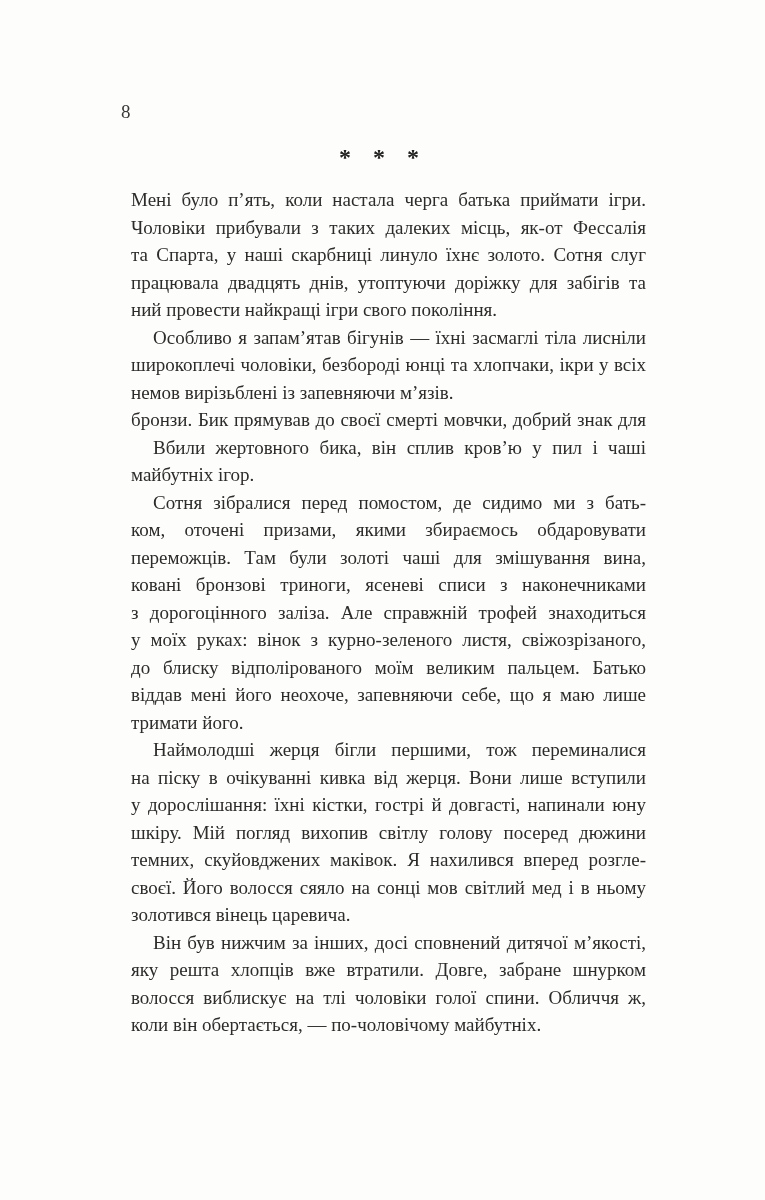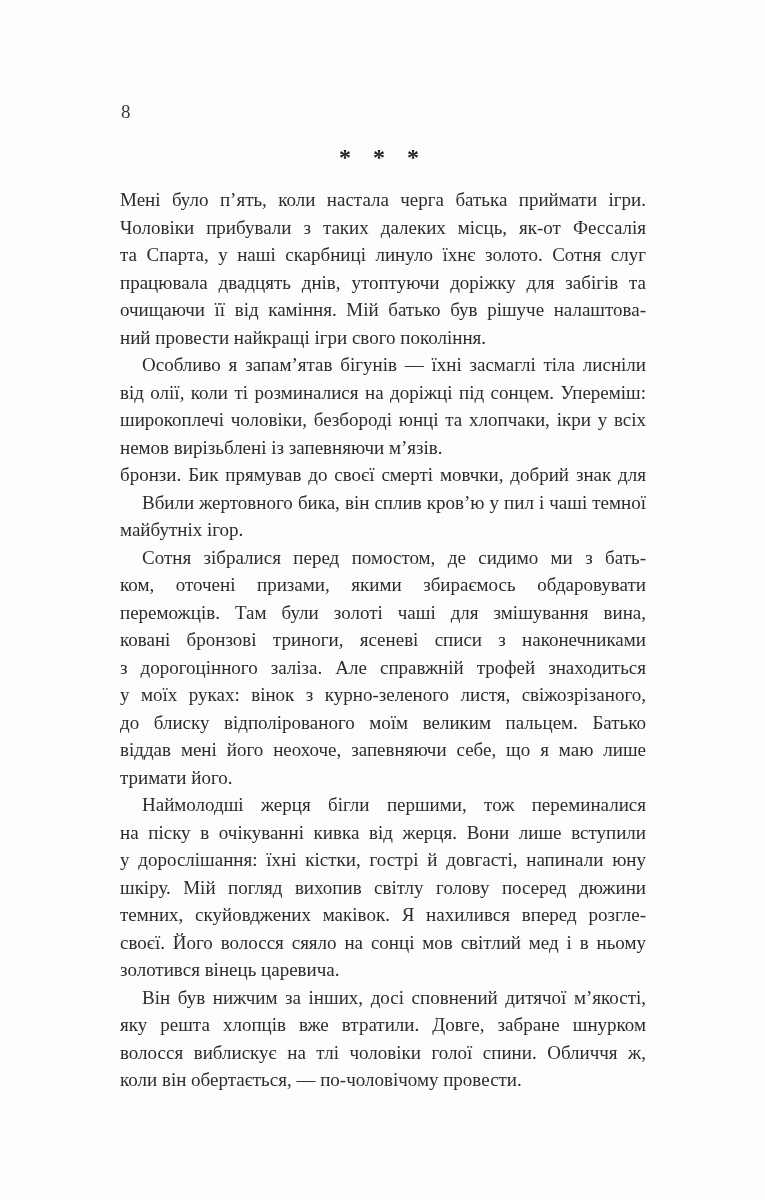--- a/index.html
+++ b/index.html
@@ -49,46 +49,45 @@
   }
   .paragraph {
     margin: 0;
     padding: 0;
   }
   .line {
     height: 27.5px;
     overflow: hidden;
     text-align: justify;
     text-align-last: justify;
+    margin-left: 11px;
   }
   .line.last {
     text-align-last: left;
   }
   .paragraph.indent .line.first {
     text-indent: 22px;
   }
 </style>
 </head>
 <body style="background: rgb(253, 253, 252);">
 
 <div class="page">
   <div class="page-number">8</div>
   <div class="separator">* * *</div>
   <div class="text-block" style="color: rgb(45, 44, 42);">
       <div class="paragraph">
         <div class="line first">Мені було п’ять, коли настала черга батька приймати ігри.</div>
         <div class="line">Чоловіки прибували з таких далеких місць, як-от Фессалія</div>
         <div class="line">та Спарта, у наші скарбниці линуло їхнє золото. Сотня слуг</div>
         <div class="line">працювала двадцять днів, утоптуючи доріжку для забігів та</div>
-        <div class="line">очищаючи її від каміння. Мій батько був рішуче налаштова-</div>
         <div class="line last">ний провести найкращі ігри свого покоління.</div>
       </div>
       <div class="paragraph indent">
         <div class="line first">Особливо я запам’ятав бігунів — їхні засмаглі тіла лисніли</div>
-        <div class="line">від олії, коли ті розминалися на доріжці під сонцем. Упереміш:</div>
         <div class="line">широкоплечі чоловіки, безбороді юнці та хлопчаки, ікри у всіх</div>
         <div class="line last">немов вирізьблені із запевняючи м’язів.</div>
       </div>
       <div class="paragraph indent">
         <div class="line">бронзи. Бик прямував до своєї смерті мовчки, добрий знак для</div>
         <div class="line first">Вбили жертовного бика, він сплив кров’ю у пил і чаші темної</div>
         <div class="line last">майбутніх ігор.</div>
       </div>
       <div class="paragraph indent">
         <div class="line first">Сотня зібралися перед помостом, де сидимо ми з бать-</div>
@@ -107,16 +106,16 @@
         <div class="line">у дорослішання: їхні кістки, гострі й довгасті, напинали юну</div>
         <div class="line">шкіру. Мій погляд вихопив світлу голову посеред дюжини</div>
         <div class="line">темних, скуйовджених маківок. Я нахилився вперед розгле-</div>
         <div class="line">своєї. Його волосся сяяло на сонці мов світлий мед і в ньому</div>
         <div class="line last">золотився вінець царевича.</div>
       </div>
       <div class="paragraph indent">
         <div class="line first">Він був нижчим за інших, досі сповнений дитячої м’якості,</div>
         <div class="line">яку решта хлопців вже втратили. Довге, забране шнурком</div>
         <div class="line">волосся виблискує на тлі чоловіки голої спини. Обличчя ж,</div>
-        <div class="line last">коли він обертається, — по-чоловічому провести.</div>
+        <div class="line last">коли він обертається, — по-чоловічому майбутніх.</div>
       </div>
     </div>
 </div>
 
 </body></html>

